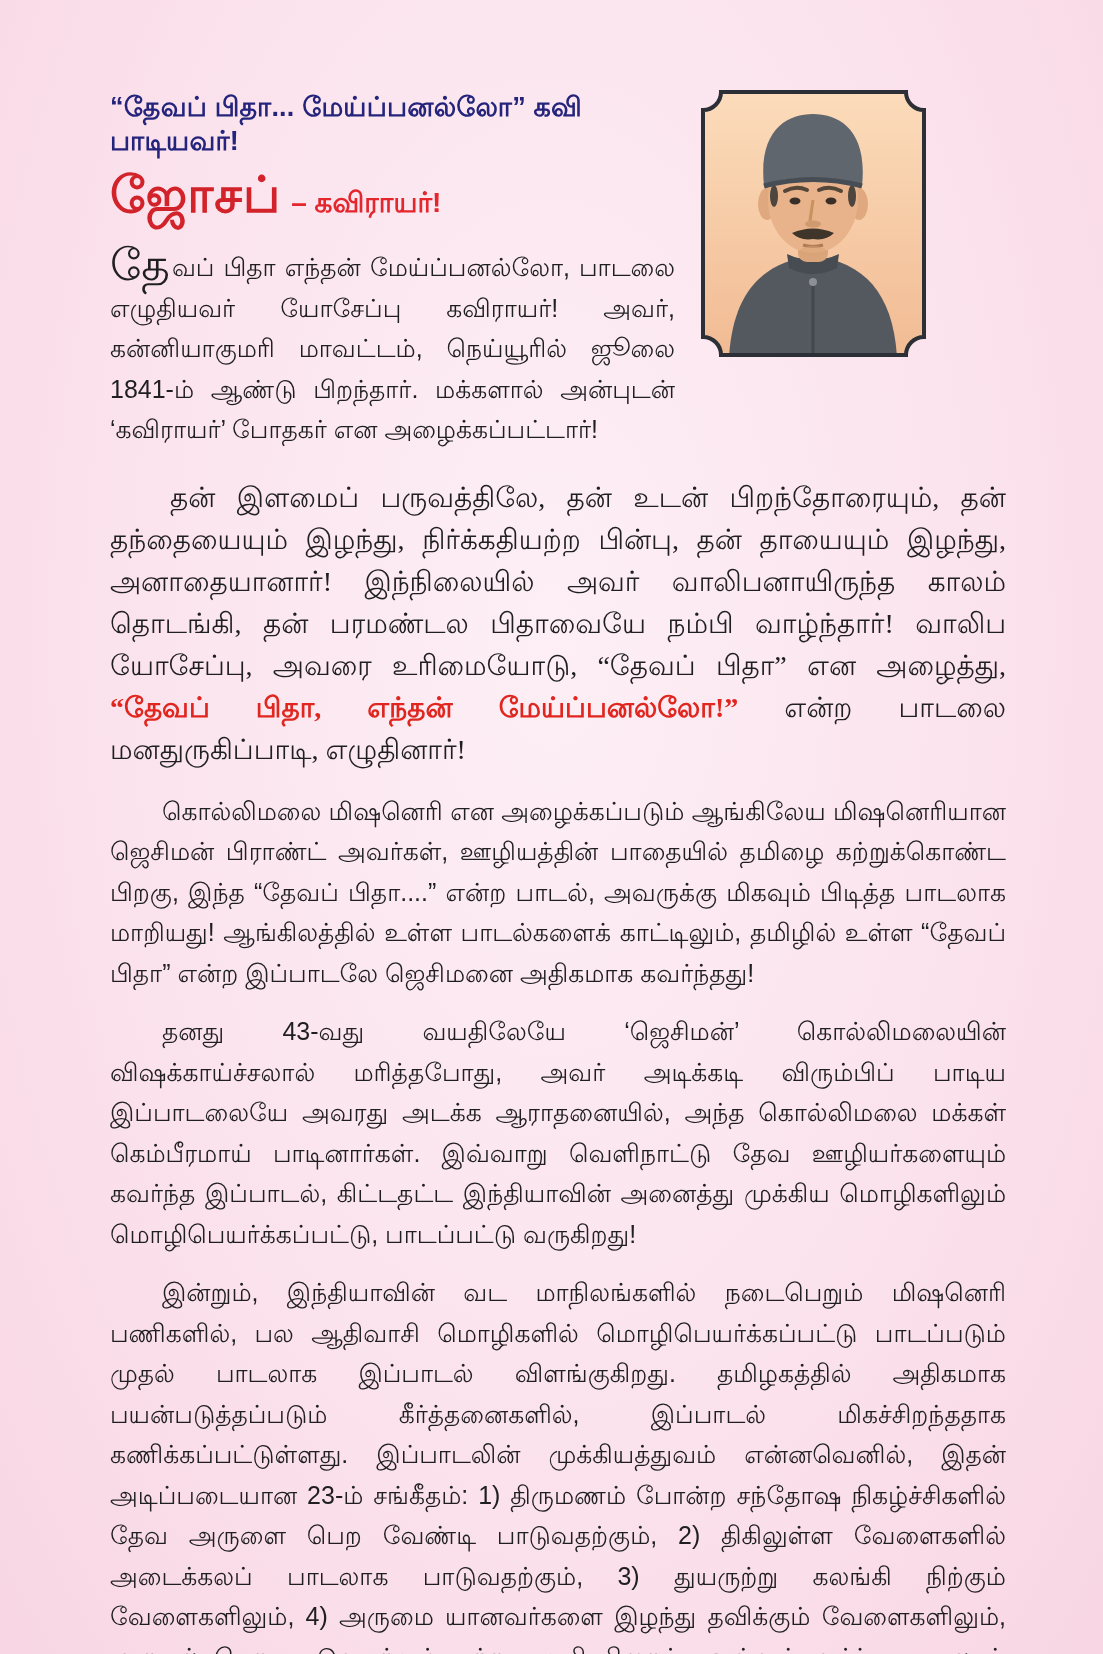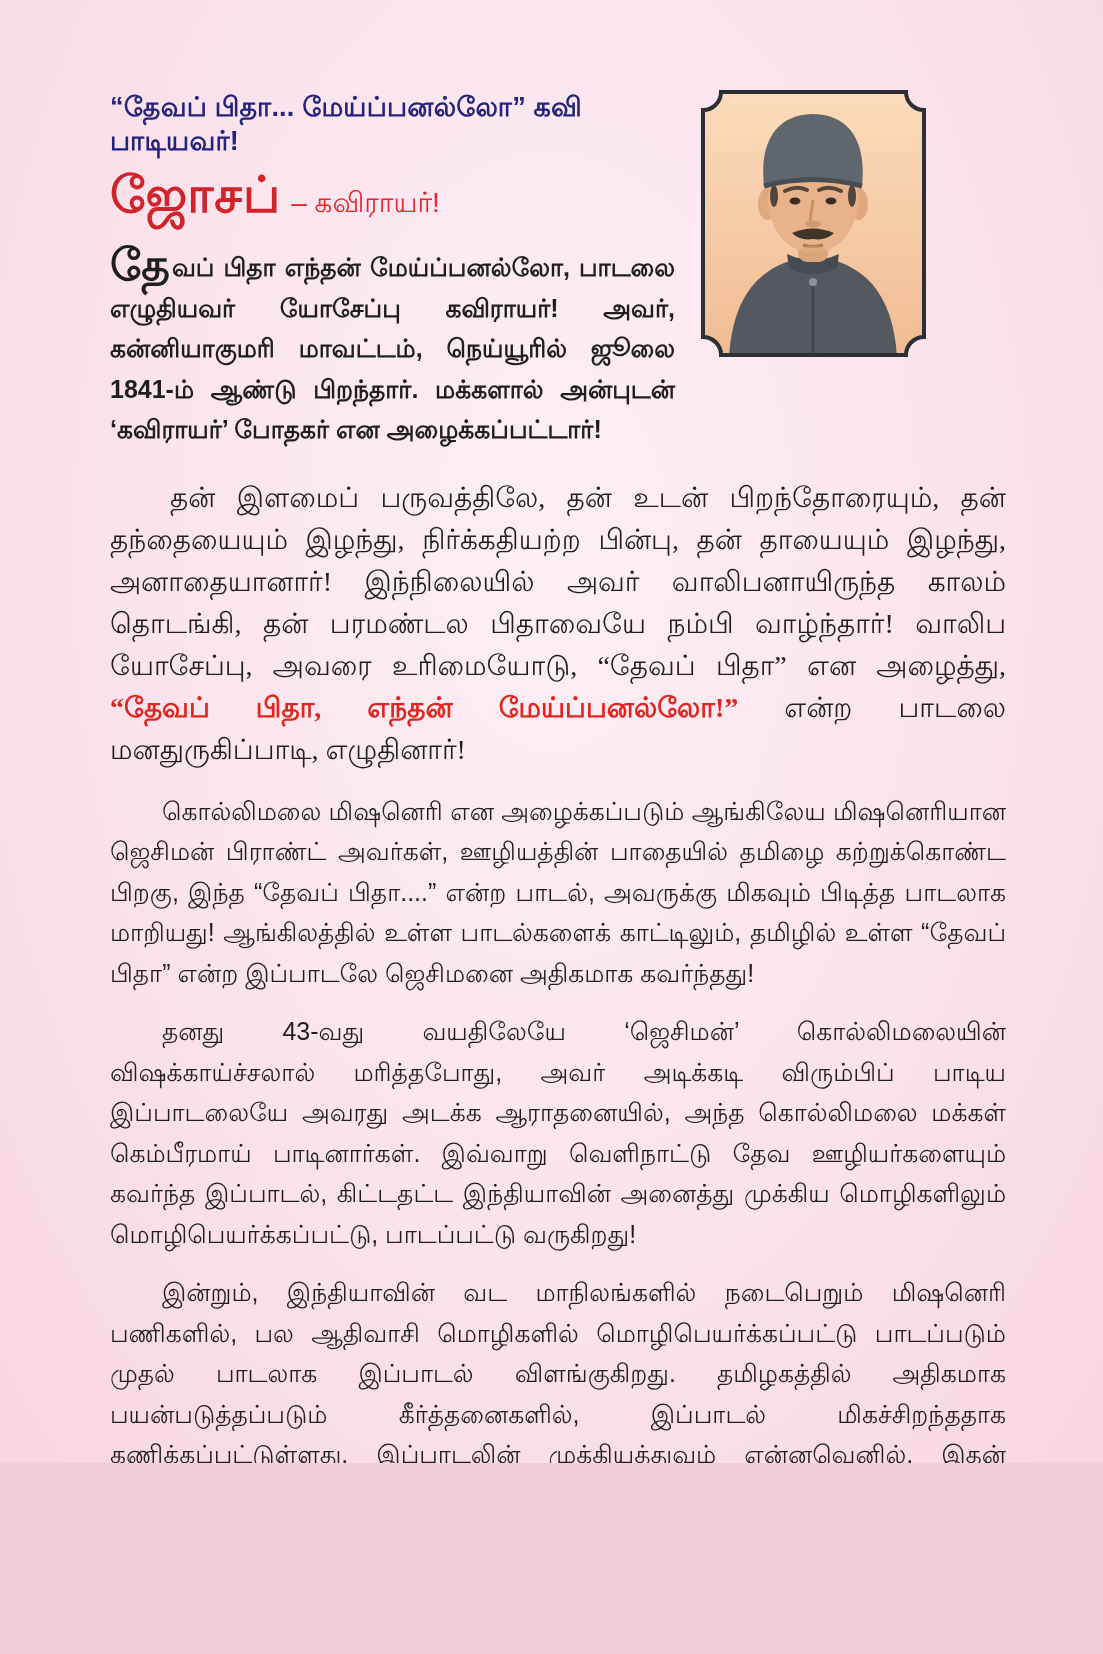--- a/index.html
+++ b/index.html
@@ -3,21 +3,21 @@
 <meta charset="utf-8">
 <style>
   html,body{margin:0;padding:0;}
   body{
     background:#f3cfdd;
     font-family:"Liberation Sans", sans-serif;
   }
   .page{
     position:relative;
     width:1103px;
-    height:1463px;
+    height:1654px;
     margin:0 auto;
     background:radial-gradient(ellipse at 50% 38%, #fdeff5 0%, #fbe3ed 55%, #f8d6e3 100%);
     overflow:hidden;
   }
   .content{
     position:absolute;
     left:110px;
     top:86px;
     width:896px;
   }
@@ -42,36 +42,35 @@
   }
   .byline .name{
     color:#d2232b;
     font-family:"Liberation Serif", serif;
     font-weight:bold;
     font-size:50px;
     letter-spacing:1px;
   }
   .byline .name-suffix{
     color:#e4262d;
-    font-weight:normal;
+    font-weight:bold;
     font-size:28px;
     margin-left:10px;
   }
   p.body{
     margin:0 0 18px;
     font-size:25px;
     line-height:1.62;
     color:#1f1f1f;
     text-align:justify;
     text-indent:52px;
   }
   p.p1{
     text-indent:0;
     margin-bottom:16px;
-    font-weight:bold;
   }
   .dropcap{
     font-family:"Liberation Serif", serif;
     font-size:44px;
     line-height:0.9;
     vertical-align:-4px;
     padding-right:2px;
   }
   p.serif{
     font-family:"Liberation Serif", serif;

